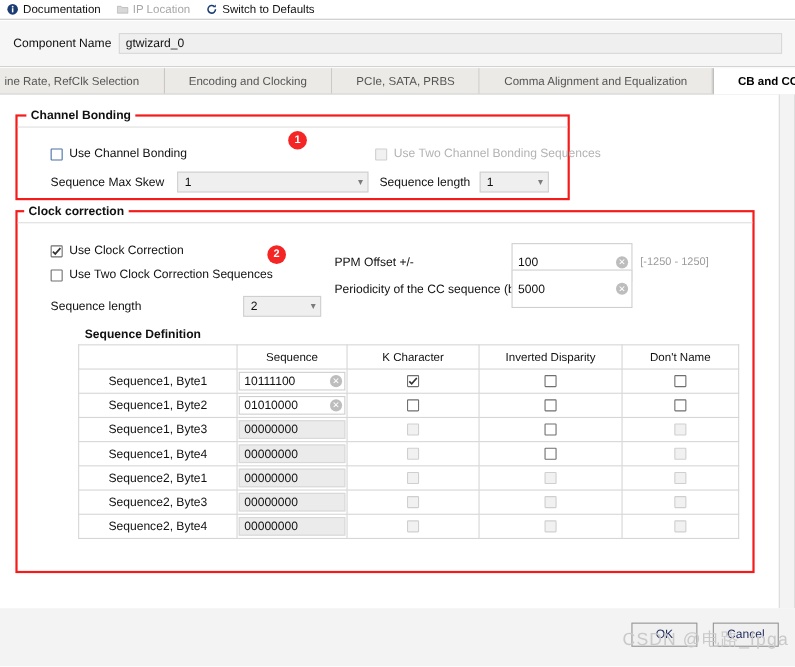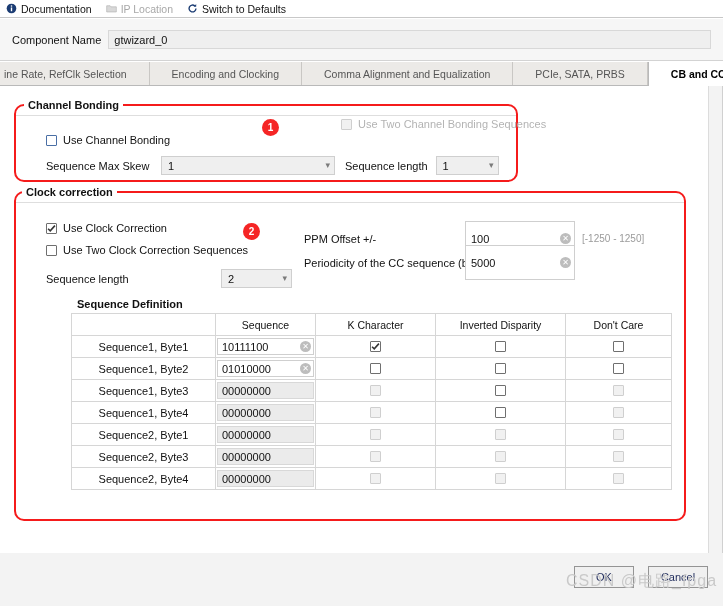--- a/index.html
+++ b/index.html
@@ -59,21 +59,21 @@
   .tab.truncated { padding-left:4px; }
 
   
   .content {
     position:absolute; left:0; top:86px; width:723px; height:467px;
     background:#ffffff; border-right:1px solid #d0d0d0;
   }
   .vstrip { position:absolute; right:0; top:0; width:14px; height:100%; background:#f3f3f3; border-left:1px solid #dcdcdc; }
 
   
-  .group { position:absolute;border-radius:10px; }
+  .group { position:absolute; }
   .group-title {
     position:absolute; top:-7px; left:8px; background:#fff; padding:0 4px;
     font-size:11px; font-weight:bold; color:#111;
   }
   .group-rule { position:absolute; left:0; right:0; top:6px; border-top:1px solid #dedede; }
 
   .redbox { border:2px solid #f51b1b; }
 
   .row { position:absolute; display:flex; align-items:center; }
   .lbl { font-size:11px; color:#111; white-space:nowrap; }
@@ -199,24 +199,24 @@
   </div>
 
   <div class="tabstrip">
     <div class="tab truncated">
         <span>ine Rate, RefClk Selection</span>
       </div>
     <div class="tab">
         <span>Encoding and Clocking</span>
       </div>
     <div class="tab">
+        <span>PCIe, SATA, PRBS</span>
+      </div>
+    <div class="tab">
         <span>Comma Alignment and Equalization</span>
-      </div>
-    <div class="tab">
-        <span>PCIe, SATA, PRBS</span>
       </div>
     <div class="tab active">
         <span>CB and CC Sequence</span>
       </div>
     <div class="tab" style="border-right:none;">
         <span>Summary</span>
       </div>
 
   </div>
 
@@ -225,21 +225,21 @@
 
     <div class="group redbox" style="left:14px; top:18px; width:504px; height:78px;">
       <div class="group-title">Channel Bonding</div>
       <div class="group-rule" style="top:9px;"></div>
 
       <div class="row" style="left:30px; top:28px;">
         <span class="cb"></span>
         <span class="lbl">Use Channel Bonding</span>
       </div>
 
-      <div class="row" style="left:325px; top:12px;">
+      <div class="row" style="left:325px; top:28px;">
         <span class="cb disabled"></span>
         <span class="lbl dis">Use Two Channel Bonding Sequences</span>
       </div>
 
       <div class="row" style="left:30px; top:50px;">
         <span class="lbl" style="width:115px;">Sequence Max Skew</span>
         <span class="sel" style="width:174px;">
           <span>1</span>
           <span class="chev">▾</span>
         </span>
@@ -307,21 +307,21 @@
             <col style="width:120px">
             <col style="width:130px">
             <col style="width:106px">
         </colgroup>
         <thead>
           <tr>
             <th></th>
             <th>Sequence</th>
             <th>K Character</th>
             <th>Inverted Disparity</th>
-            <th>Don't Care</th>
+            <th>Don't Name</th>
           </tr>
         </thead>
         <tbody id="seq-body">
             <tr>
               <td class="rowname">Sequence1, Byte1</td>
               <td class="seqcell">
                 <div class="cell-in">
                   <input type="text" value="10111100" style="">
                   <span class="clr">✕</span>
                 </div>

